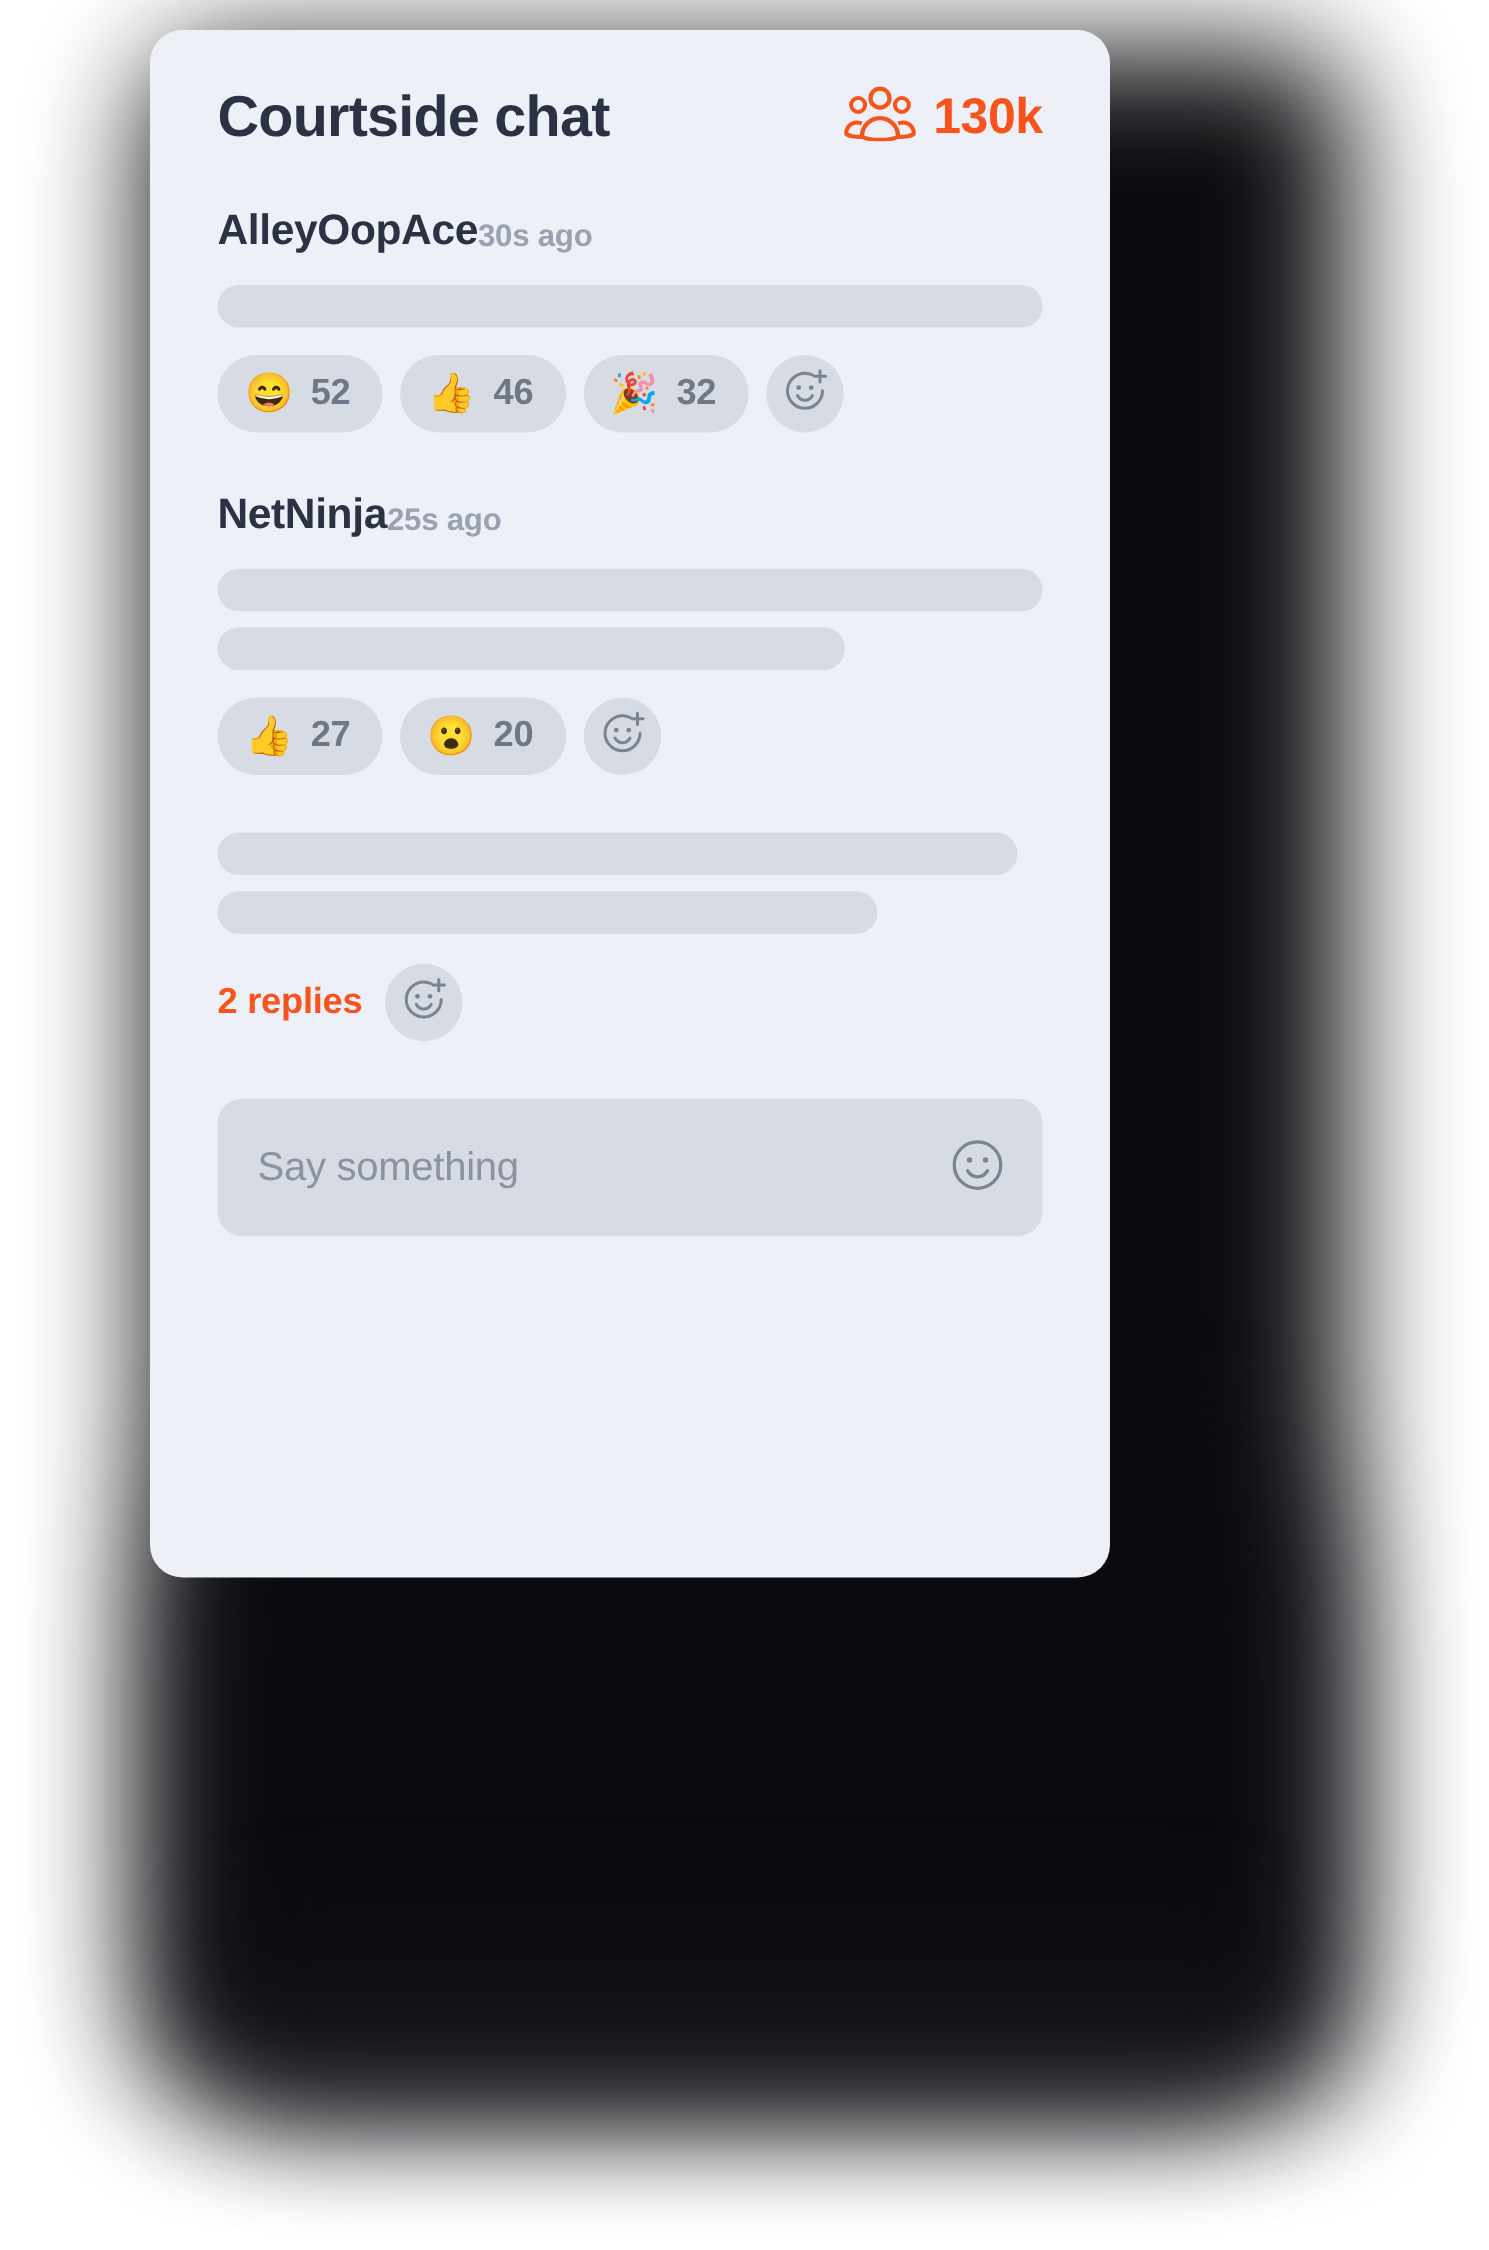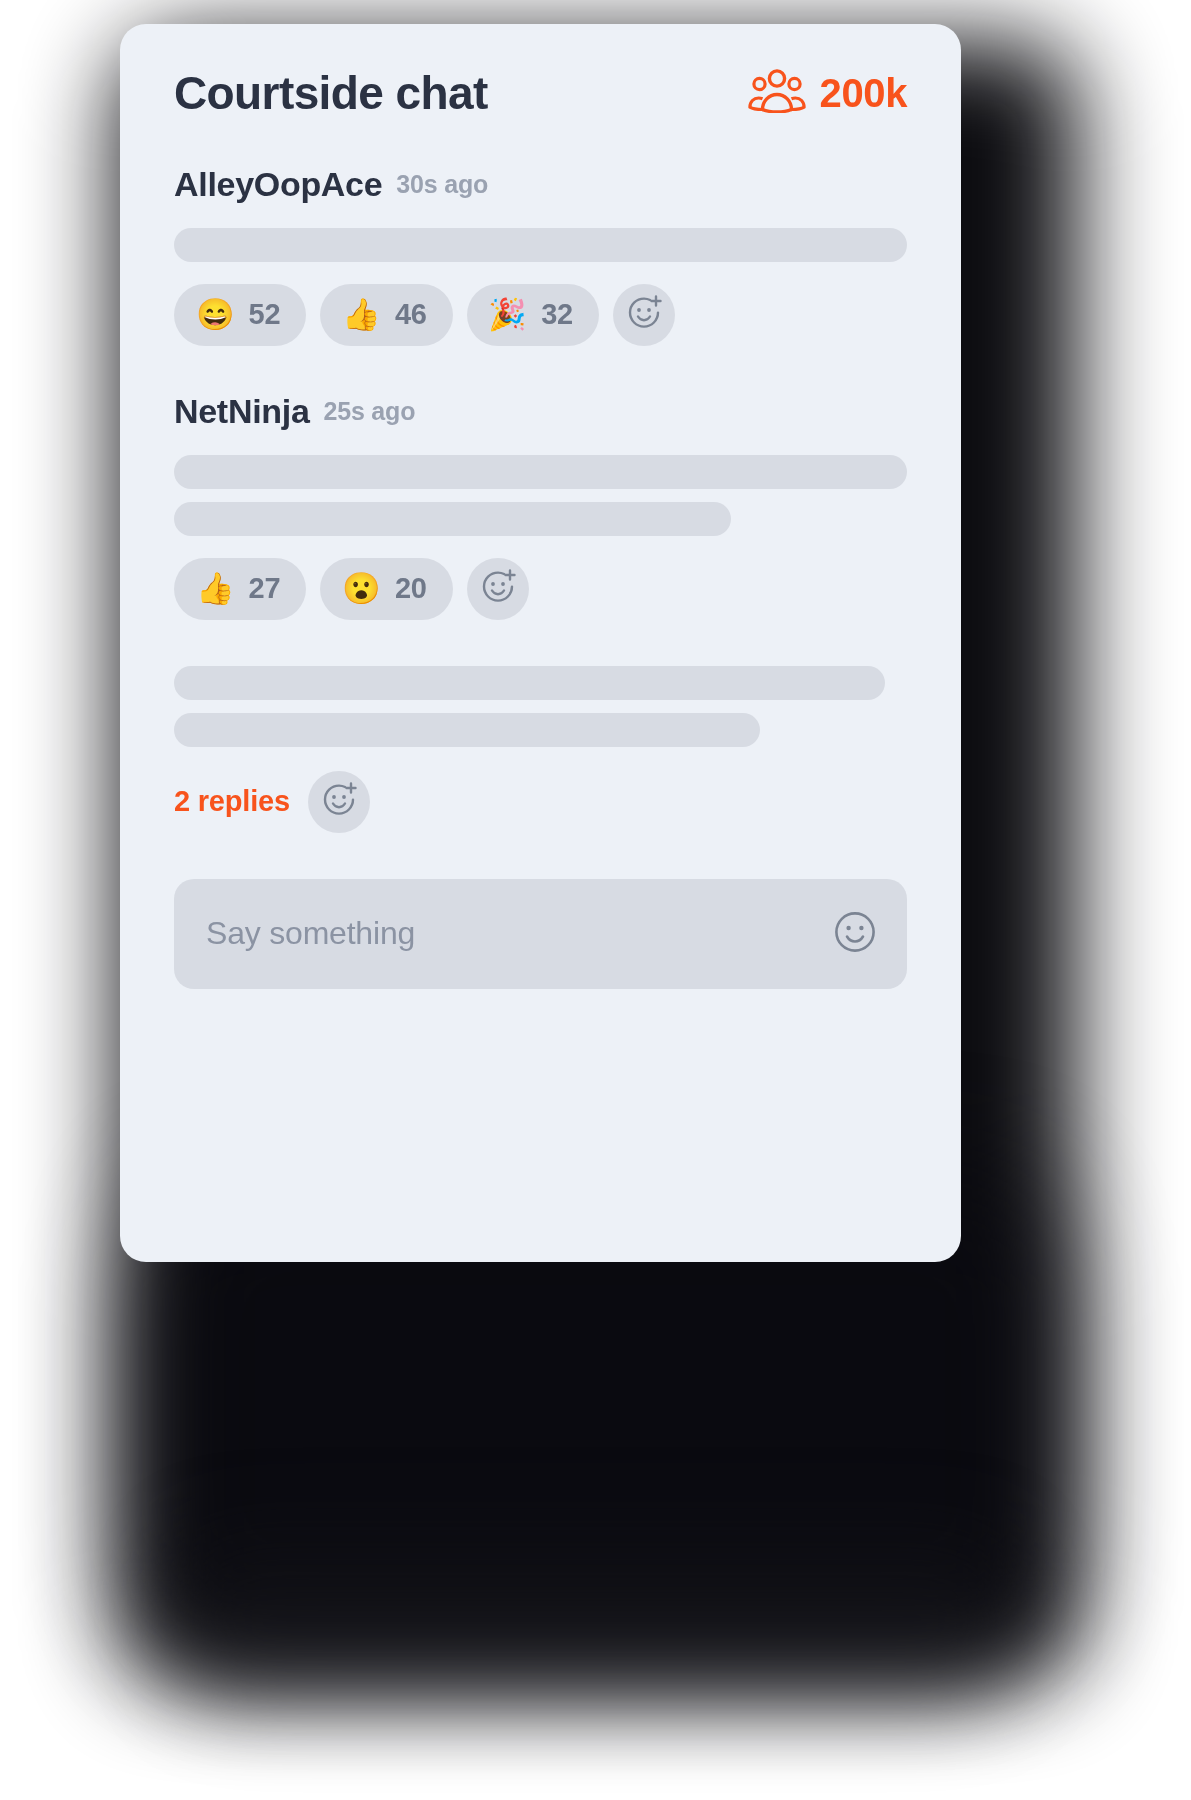--- a/index.html
+++ b/index.html
@@ -52,21 +52,21 @@
     background: #141419;
     filter: blur(42px);
     opacity: 0.55;
   }
 
   
   .card {
     position: absolute;
     left: 120px;
     top: 24px;
-    width: 841px;
+    width: 768px;
     height: 1238px;
     background: #edf1f7;
     border-radius: 26px;
     padding: 44px 54px 0 54px;
   }
 
   
   .header {
     display: flex;
     align-items: center;
@@ -90,22 +90,21 @@
     font-size: 40px;
     font-weight: 700;
     color: #f8531c;
     letter-spacing: -0.4px;
   }
 
   
   .message { margin-bottom: 46px; }
   .msg-head {
     display: flex;
-    align-items: center;
-    gap: 14px;
+    align-items: flex-end;
     margin-bottom: 24px;
     flex-wrap: wrap;
   }
   .msg-author {
     font-size: 34px;
     font-weight: 700;
     color: #2b3243;
     letter-spacing: -0.3px;
   }
   .msg-time {
@@ -235,21 +234,21 @@
           <svg width="58" height="44" viewBox="0 0 58 44" fill="none" xmlns="http://www.w3.org/2000/svg">
             <circle cx="29" cy="9.5" r="7.6" stroke="#f8531c" stroke-width="3.4"></circle>
             <circle cx="11.5" cy="15" r="5.6" stroke="#f8531c" stroke-width="3.2"></circle>
             <circle cx="46.5" cy="15" r="5.6" stroke="#f8531c" stroke-width="3.2"></circle>
             <path d="M14.5 40.5C14.5 32 20.9 25.5 29 25.5C37.1 25.5 43.5 32 43.5 40.5" stroke="#f8531c" stroke-width="3.4" stroke-linecap="round"></path>
             <path d="M14.5 40.5C9.5 40.5 4 39.6 1.9 38.2C1.9 32.6 5.7 29 10.6 29C12 29 13.3 29.3 14.5 29.8" stroke="#f8531c" stroke-width="3.2" stroke-linejoin="round"></path>
             <path d="M43.5 40.5C48.5 40.5 54 39.6 56.1 38.2C56.1 32.6 52.3 29 47.4 29C46 29 44.7 29.3 43.5 29.8" stroke="#f8531c" stroke-width="3.2" stroke-linejoin="round"></path>
             <path d="M14.5 40.5C18.2 42 23.3 42.9 29 42.9C34.7 42.9 39.8 42 43.5 40.5" stroke="#f8531c" stroke-width="3.4" stroke-linecap="round"></path>
           </svg>
         </span>
-        <span class="viewers-count">200k</span>
+        <span class="viewers-count">130k</span>
       </div>
     </div>
 
     <div class="message">
       <div class="msg-head">
         <span class="msg-author">AlleyOopAce</span>
         <span class="msg-time">30s ago</span>
       </div>
       <div class="skeleton-lines">
         <div class="skeleton" style="width:100%"></div>

